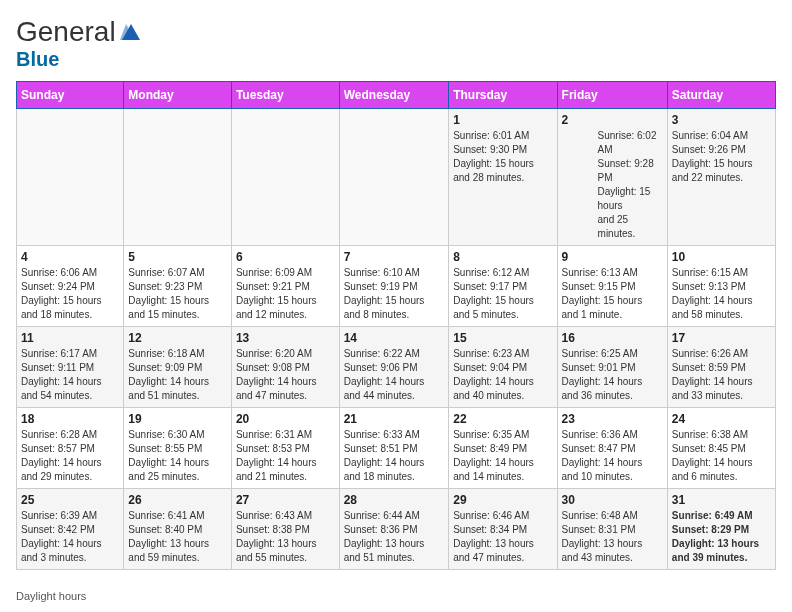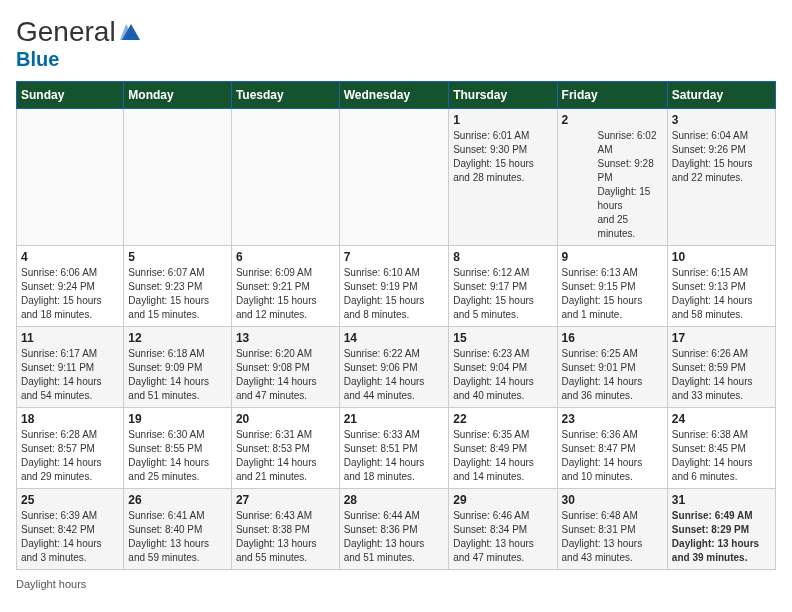--- a/index.html
+++ b/index.html
@@ -37,21 +37,21 @@
     .location {
       font-size: 15px;
       color: #444;
     }
     .calendar {
       width: 100%;
       border-collapse: collapse;
       font-size: 11px;
     }
     .calendar thead tr {
-      background: #14532d;
+      background: #d946ef;
       padding-left: 40px;
     }
     .calendar thead th {
       color: #fff;
       font-weight: bold;
       font-size: 12px;
       padding: 6px 4px;
       text-align: left;
       border: 1px solid #1a5fb4;
     }
@@ -81,21 +81,21 @@
     }
     .day-info {
       font-size: 10px;
       color: #333;
       line-height: 1.4;
     }
     .empty-cell {
       background: #f9f9f9 !important;
     }
     .footer-note {
-      margin-top: 8px;
+      margin-top: 20px;
       font-size: 11px;
       color: #555;
     }
   </style>
 </head>
 <body>
 
 <div class="header">
   <div class="logo">
     <div class="logo-row">

